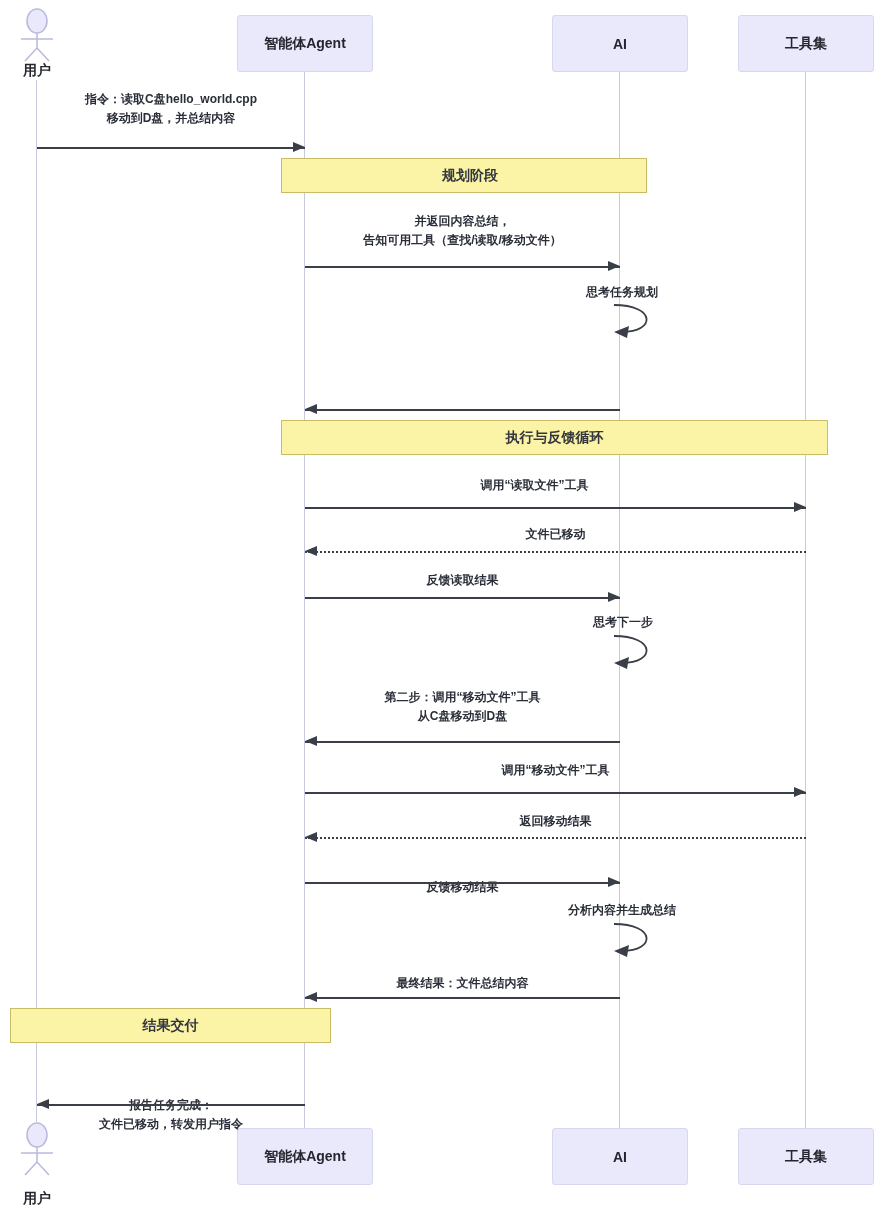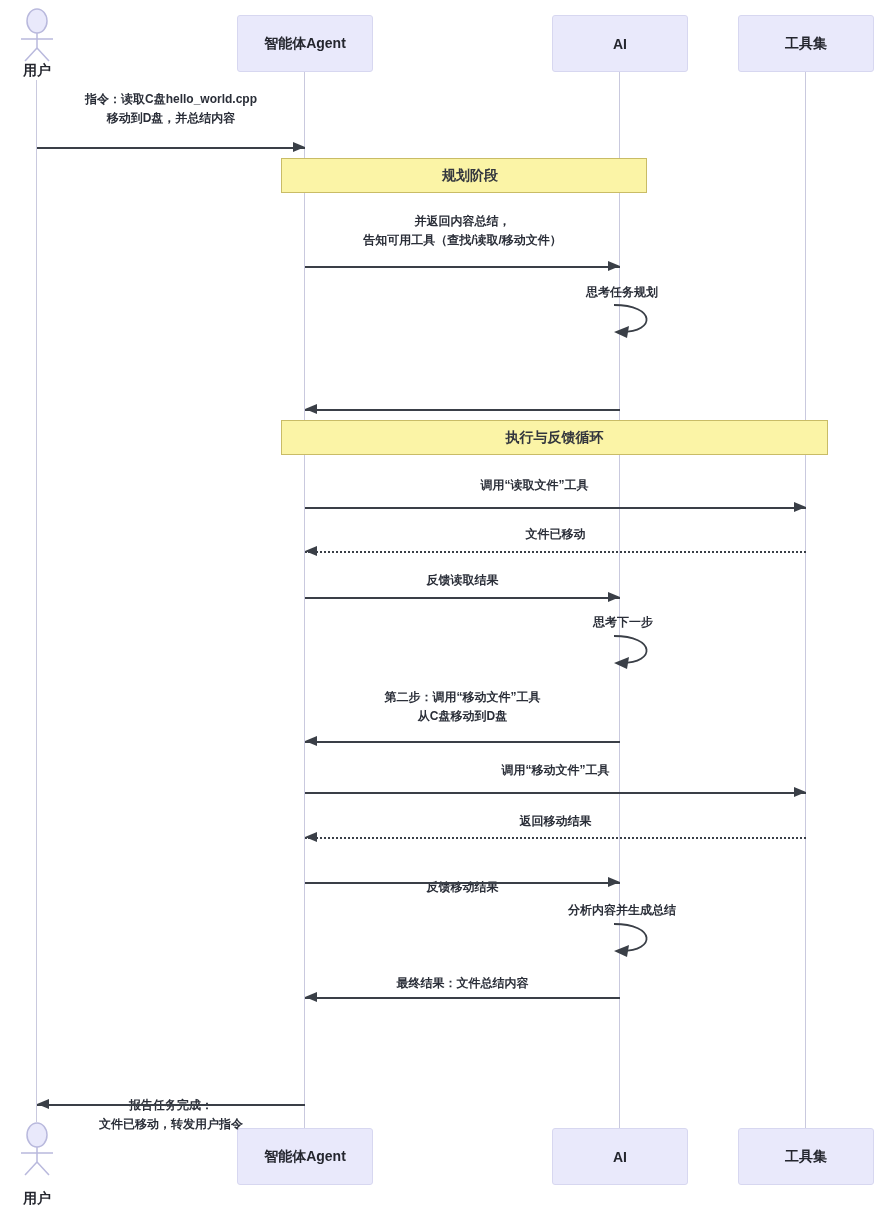--- a/index.html
+++ b/index.html
@@ -154,20 +154,21 @@
     <polygon points="2,30 17,24 15,36" fill="#3a3f47"></polygon>
   </svg>
 
   <div class="mlabel" style="left:292px;top:974px;width:341px;">
     <div>最终结果：文件总结内容</div>
   </div>
   <div class="arrow" style="left:305px;top:997px;width:315px;">
     <span class="head l"></span>
   </div>
 
+  <div class="banner" style="left:10px;top:1008px;width:321px;">结果交付</div>
 
   <div class="mlabel" style="left:21px;top:1096px;width:300px;">
     <div>报告任务完成：</div>
     <div>文件已移动，转发用户指令</div>
   </div>
   <div class="arrow" style="left:37px;top:1104px;width:268px;">
     <span class="head l"></span>
   </div>
 
   <svg class="actor" style="left:15px;top:1122px;" width="44" height="54" viewBox="0 0 44 54">

